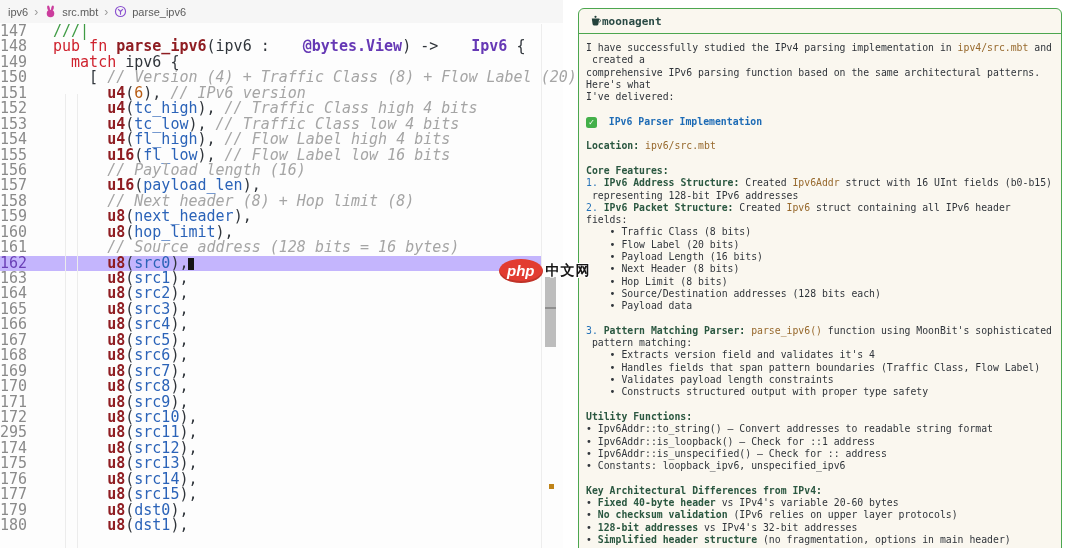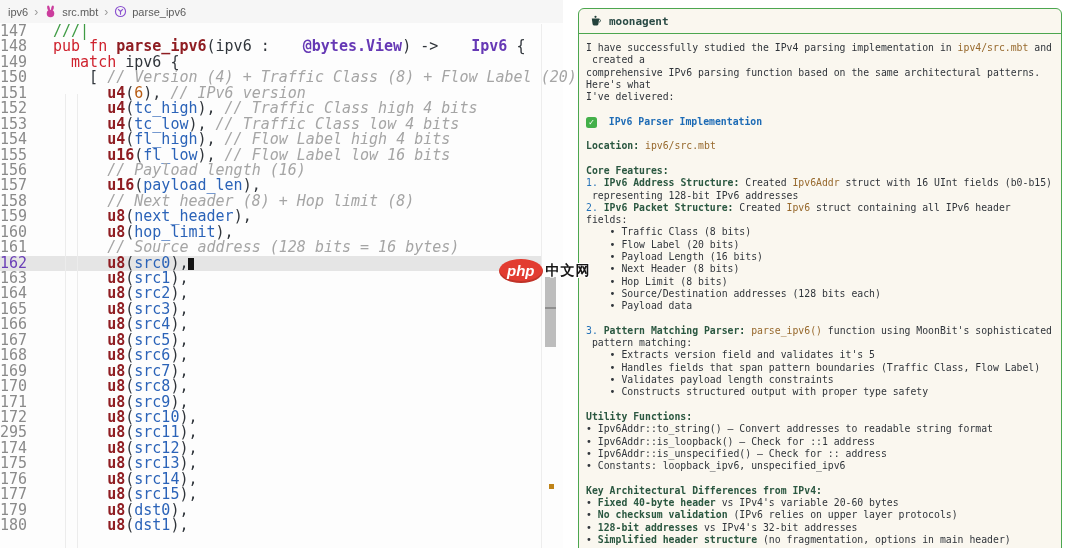--- a/index.html
+++ b/index.html
@@ -10,21 +10,21 @@
   .editor{position:absolute;left:0;top:0;width:563px;height:548px;background:#fdfdfd;}
   .crumbs{height:23px;display:flex;align-items:center;gap:5px;padding-left:8px;
           background:#f6f6f6;font-size:11px;color:#5c5c5c;}
   .crumbs .sep{color:#9a9a9a;font-size:12px;margin:0 1px;}
   .crumbs .ic{display:inline-flex;width:13px;height:13px;align-items:center;}
   .codewrap{position:absolute;top:24px;left:0;width:541px;bottom:0;}
   .guide{position:absolute;width:1px;background:#ececec;top:70px;bottom:0;}
   .g1{left:65px}.g2{left:77px}
   .cl{display:flex;height:15.45px;line-height:15.45px;white-space:pre;
       font-family:"DejaVu Sans Mono",monospace;font-size:15px;}
-  .cl.active{background:#e5e5e5;}
+  .cl.active{background:#c4b5fd;}
   .ln{flex:0 0 27px;width:27px;text-align:right;color:#8a8a8a;margin-right:26px;}
   .cl.active .ln{color:#6b40b7;}
   .k{color:#cf222e;}
   .f{color:#8f1d22;font-weight:bold;}
   .t{color:#6639b5;font-weight:bold;padding-left:24px;}
   .v{color:#2b63b8;}
   .n{color:#b75b12;}
   .c{color:#a5a5a5;font-style:italic;}
   .d{color:#3f9b44;}
   .p{color:#30353b;}
@@ -38,21 +38,21 @@
   .watermark{position:absolute;left:499px;top:259px;display:flex;align-items:center;gap:3px;z-index:5;}
   .wbadge{display:inline-block;background:#e23c31;color:#fff;font-style:italic;font-weight:bold;
           font-size:15px;line-height:15px;padding:4px 8px 5px;border-radius:50%;
           box-shadow:inset 0 -2px 0 rgba(0,0,0,.15);}
   .wtext{font-weight:bold;font-size:14px;color:#161616;letter-spacing:1px;
          text-shadow:-1px -1px 0 #fff,1px -1px 0 #fff,-1px 1px 0 #fff,1px 1px 0 #fff;}
 
   
   .panel{position:absolute;left:578px;top:8px;width:484px;height:548px;box-sizing:border-box;
          background:#faf7ef;border:1px solid #4ca64f;border-radius:6px;}
-  .phead{height:24px;display:flex;align-items:center;gap:7px;padding-left:10px;
+  .phead{height:24px;display:flex;align-items:center;padding-left:10px;
          border-bottom:1px solid #4ca64f;font-family:"DejaVu Sans Mono",monospace;
          font-size:11px;font-weight:bold;color:#2a4a45;}
   .phead .ic{display:inline-flex;width:13px;height:12px;}
   .pbody{padding:8px 2px 0 7px;font-family:"DejaVu Sans Mono",monospace;
          font-size:9.8px;line-height:12.3px;color:#3e6b51;}
   .tl{min-height:12.3px;white-space:pre;}
   .b{font-weight:bold;color:#2a5740;margin-top:21px;}
   .cd{color:#97692d;}
   .nb{color:#2673b8;}
   .hb{color:#1d6bb5;font-weight:bold;}
@@ -165,21 +165,21 @@
       <div class="tl"><span class="p">    • Traffic Class (8 bits)</span></div>
       <div class="tl"><span class="p">    • Flow Label (20 bits)</span></div>
       <div class="tl"><span class="p">    • Payload Length (16 bits)</span></div>
       <div class="tl"><span class="p">    • Next Header (8 bits)</span></div>
       <div class="tl"><span class="p">    • Hop Limit (8 bits)</span></div>
       <div class="tl"><span class="p">    • Source/Destination addresses (128 bits each)</span></div>
       <div class="tl"><span class="p">    • Payload data</span></div>
       <div class="tl"></div>
       <div class="tl"><span class="nb">3.</span><span class="p"> </span><span class="b">Pattern Matching Parser:</span><span class="p"> </span><span class="cd">parse_ipv6()</span><span class="p"> function using MoonBit's sophisticated</span></div>
       <div class="tl"><span class="p"> pattern matching:</span></div>
-      <div class="tl"><span class="p">    • Extracts version field and validates it's 5</span></div>
+      <div class="tl"><span class="p">    • Extracts version field and validates it's 4</span></div>
       <div class="tl"><span class="p">    • Handles fields that span pattern boundaries (Traffic Class, Flow Label)</span></div>
       <div class="tl"><span class="p">    • Validates payload length constraints</span></div>
       <div class="tl"><span class="p">    • Constructs structured output with proper type safety</span></div>
       <div class="tl"></div>
       <div class="tl"><span class="b">Utility Functions:</span></div>
       <div class="tl"><span class="p">• Ipv6Addr::to_string() — Convert addresses to readable string format</span></div>
       <div class="tl"><span class="p">• Ipv6Addr::is_loopback() — Check for ::1 address</span></div>
       <div class="tl"><span class="p">• Ipv6Addr::is_unspecified() — Check for :: address</span></div>
       <div class="tl"><span class="p">• Constants: loopback_ipv6, unspecified_ipv6</span></div>
       <div class="tl"></div>

